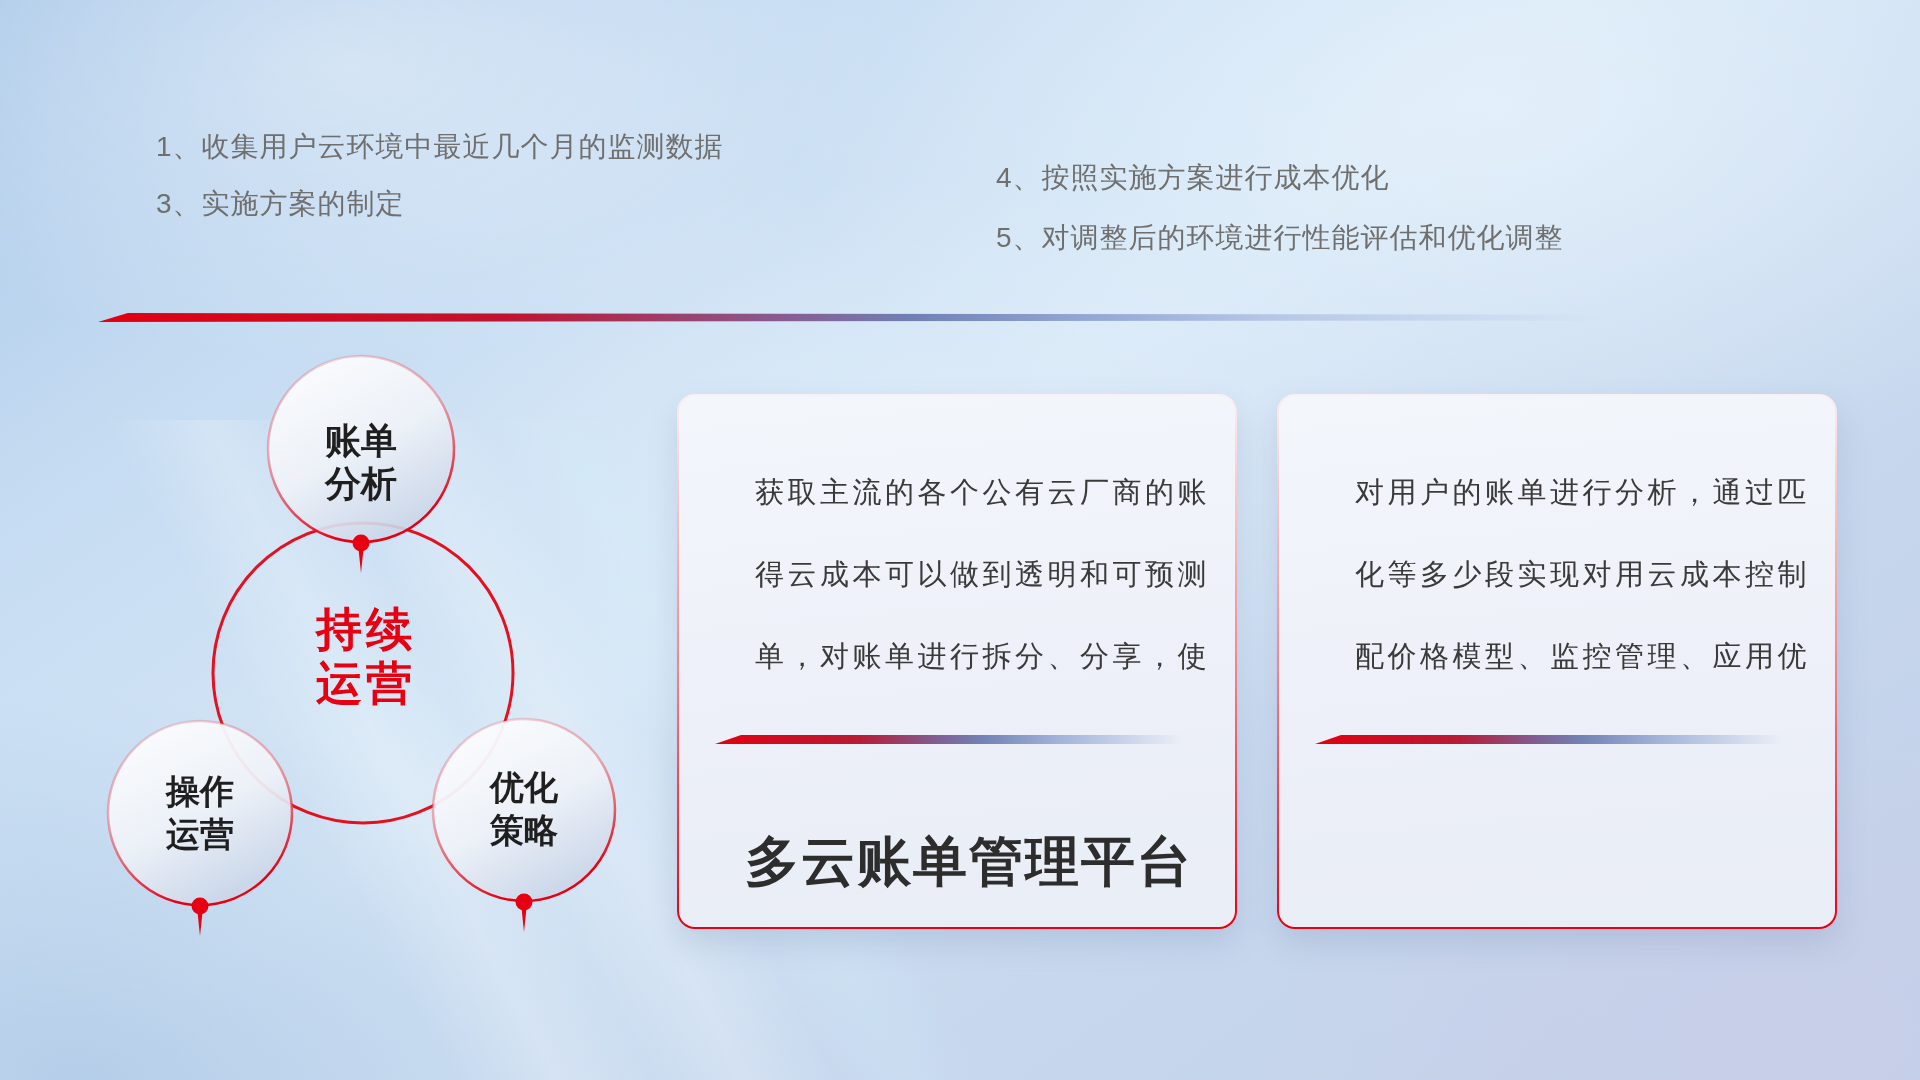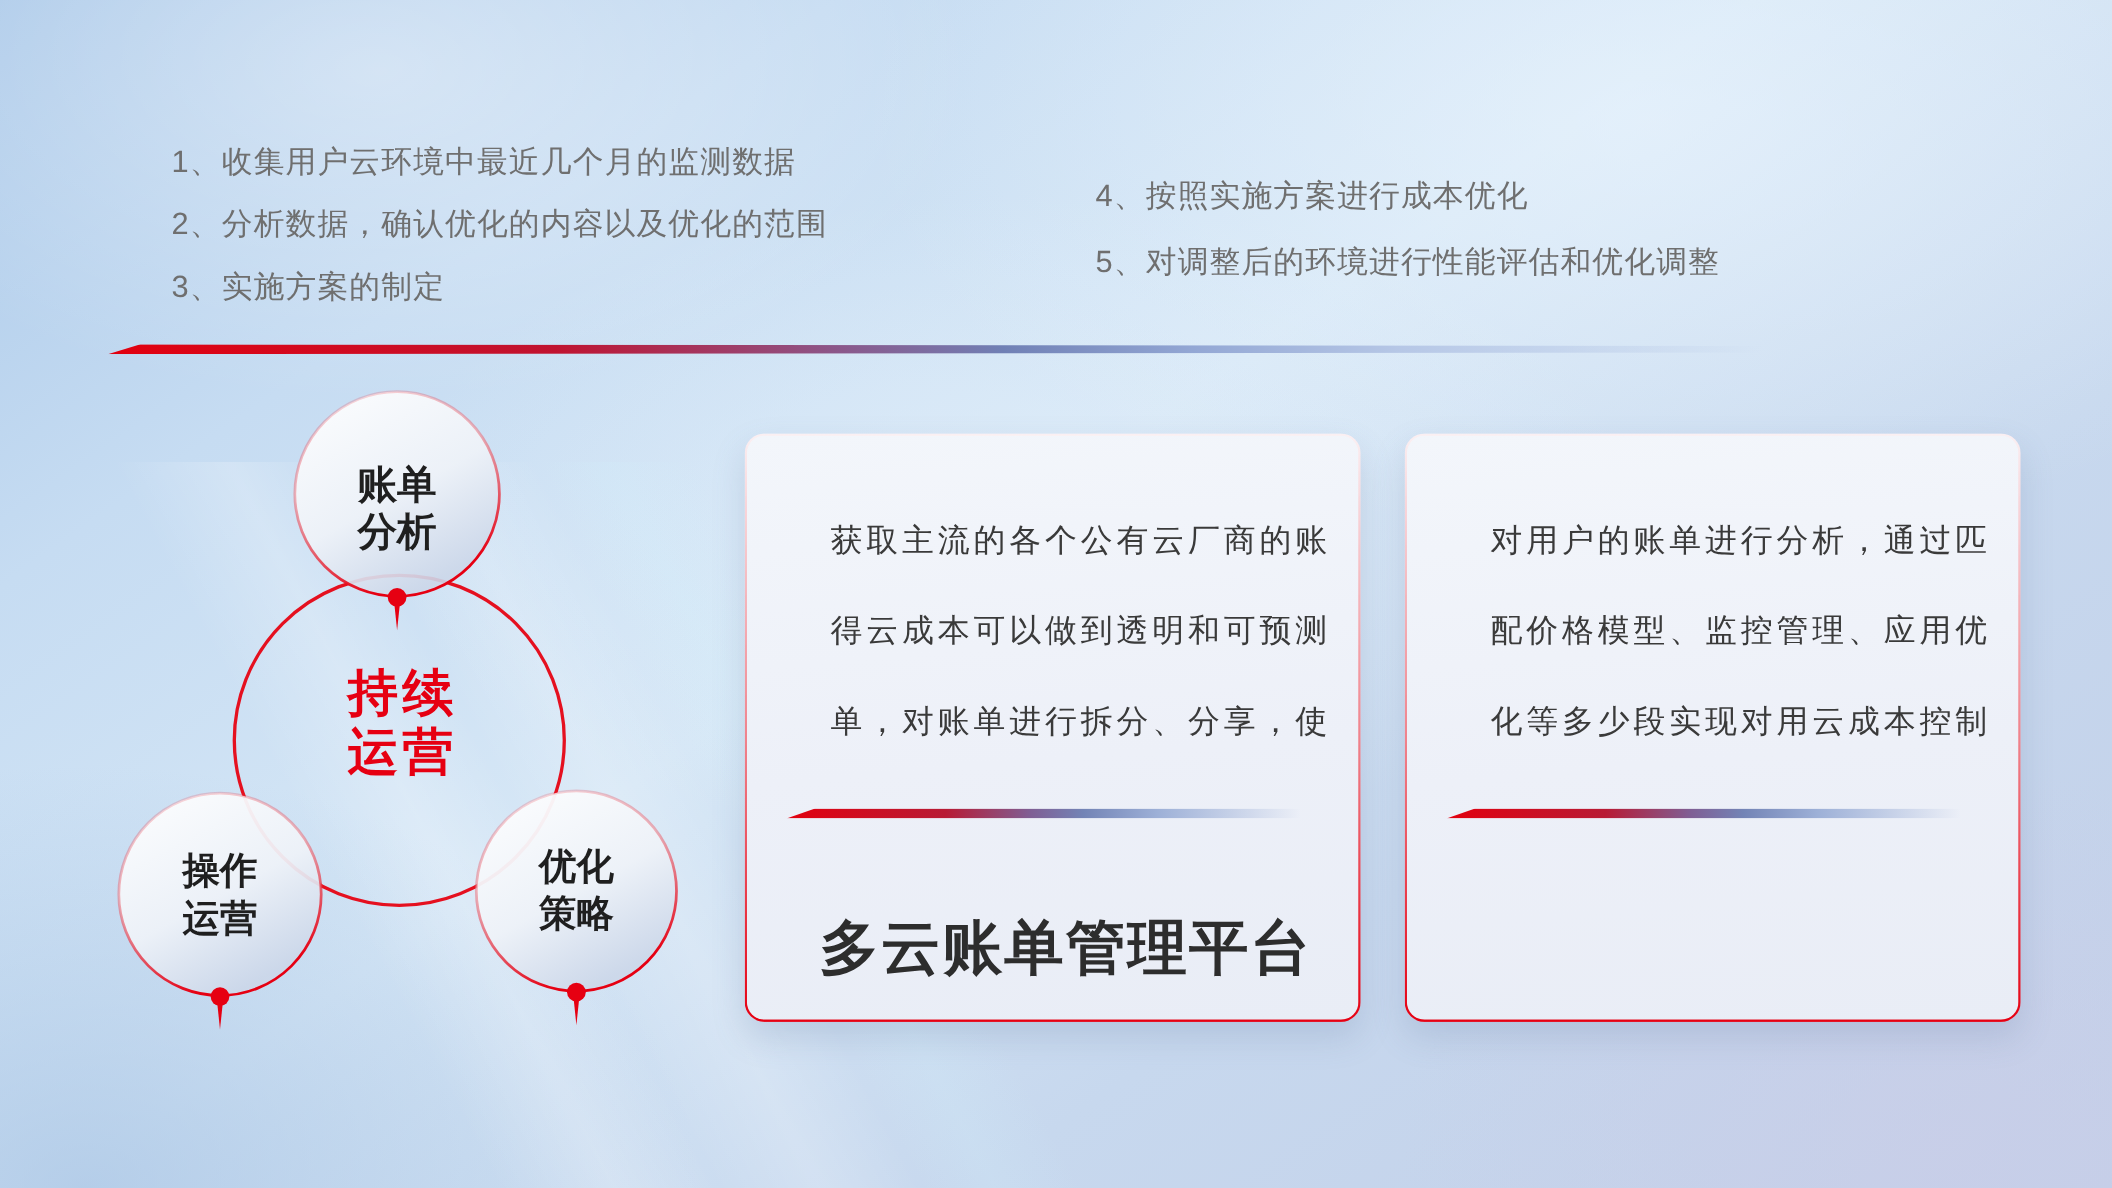--- a/index.html
+++ b/index.html
@@ -62,21 +62,20 @@
   .node-label.top{font-size:36px;}
   .center-label{font-size:46px;font-weight:bold;fill:#e60012;letter-spacing:4px;}
 </style>
 </head>
 <body>
 
 <div class="bg-streaks"></div>
 
 <div class="steps left">
   <div>1、收集用户云环境中最近几个月的监测数据</div>
-  <div>2、分析数据，确认优化的内容以及优化的范围</div>
   <div>3、实施方案的制定</div>
 </div>
 
 <div class="steps right">
   <div>4、按照实施方案进行成本优化</div>
   <div>5、对调整后的环境进行性能评估和优化调整</div>
 </div>
 
 <div class="main-divider"></div>
 
@@ -132,17 +131,17 @@
     <div class="line">得云成本可以做到透明和可预测</div>
     <div class="line">单，对账单进行拆分、分享，使</div>
   </div>
   <div class="card-divider"></div>
   <div class="card-title">多云账单管理平台</div>
 </div>
 
 <div class="card c2">
   <div class="card-body">
     <div class="line">对用户的账单进行分析，通过匹</div>
+    <div class="line">化等多少段实现对用云成本控制</div>
     <div class="line">配价格模型、监控管理、应用优</div>
-    <div class="line">化等多少段实现对用云成本控制</div>
   </div>
   <div class="card-divider"></div>
 </div>
 
 </body></html>

